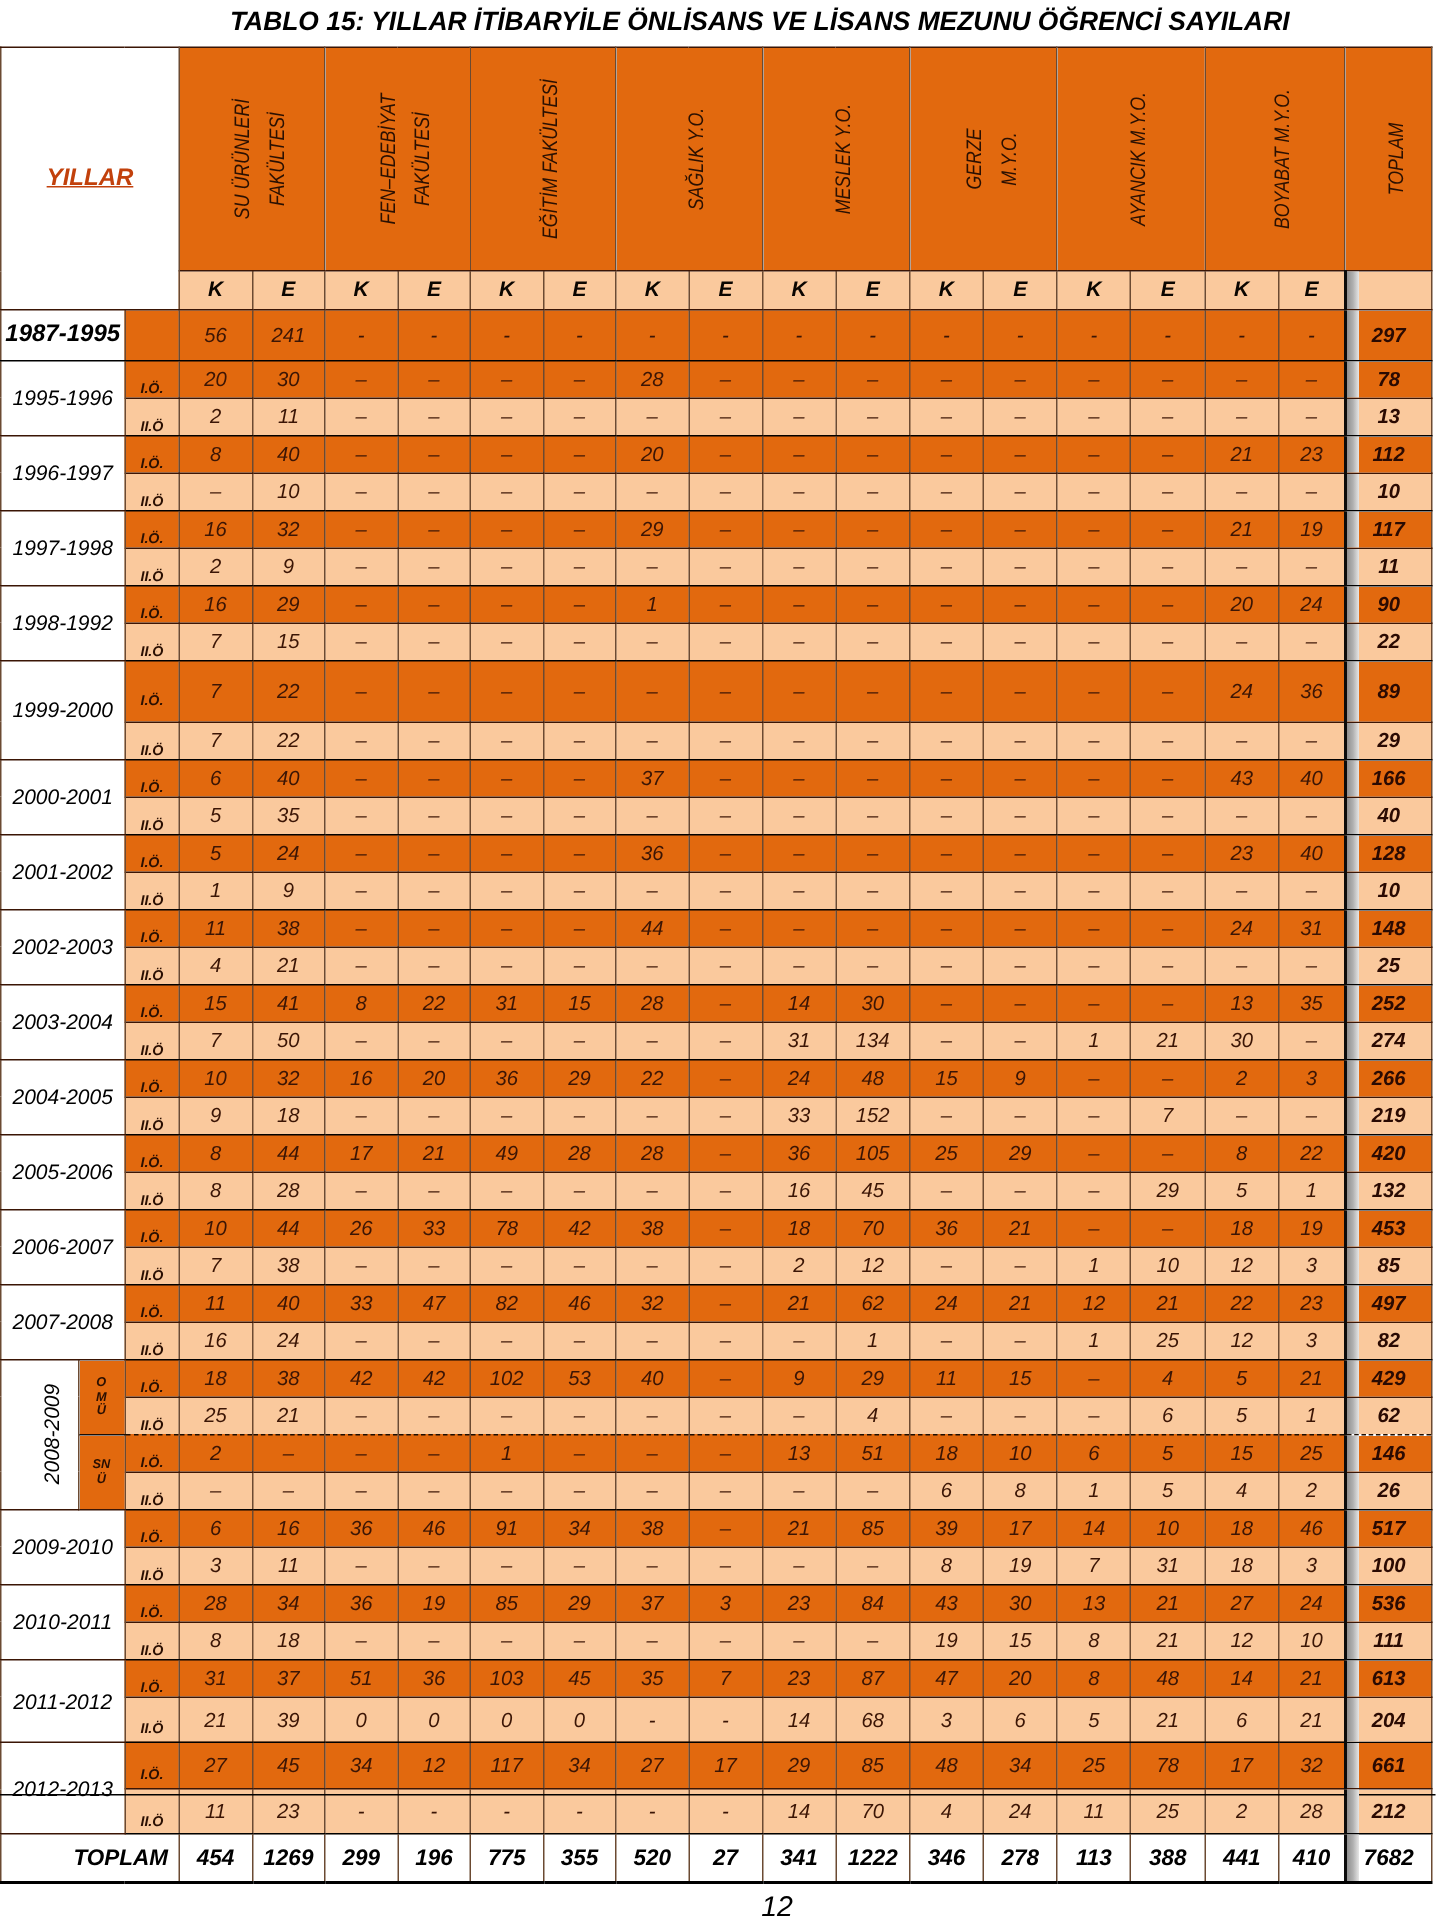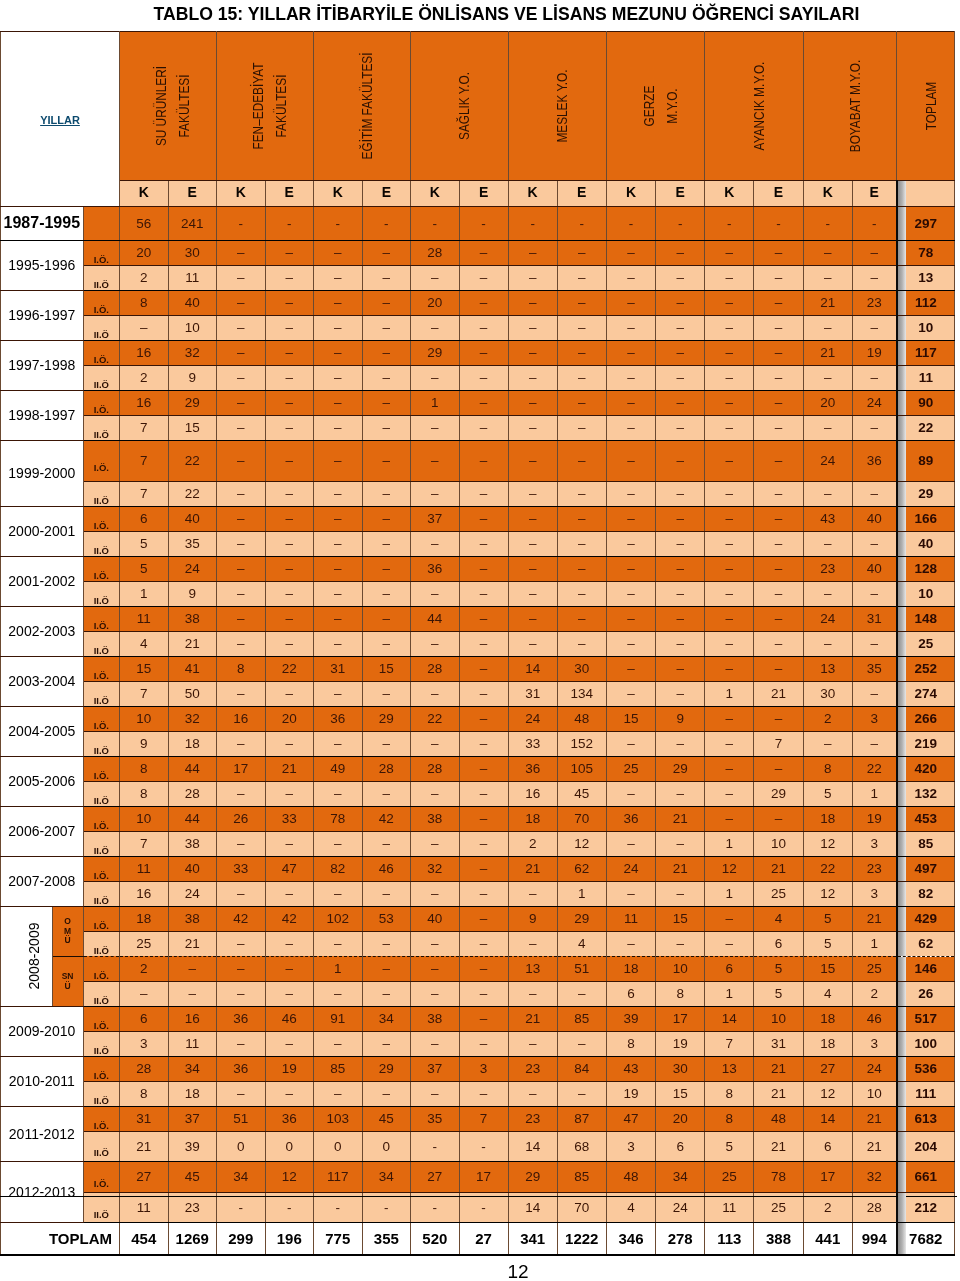--- a/index.html
+++ b/index.html
@@ -1,37 +1,37 @@
 <!DOCTYPE html>
 <html lang="tr"><head>
 <meta charset="utf-8">
 <title>TABLO 15</title>
 <style>
   html,body{margin:0;padding:0;}
   body{width:960px;height:1281px;background:#ffffff;font-family:"Liberation Sans",sans-serif;
        -webkit-font-smoothing:antialiased;overflow:hidden;}
-  #page{position:relative;width:960px;height:1281px;}
+  #page{position:relative;width:960px;height:1281px;font-style:italic;}
   #title{position:absolute;left:23px;top:4px;width:967px;text-align:center;
          font-size:17.6px;font-weight:bold;color:#000;letter-spacing:0px;white-space:nowrap;}
   #tablewrap{position:absolute;left:0px;top:31px;}
   table.grid{border-collapse:collapse;table-layout:fixed;font-size:13px;width:952.0px;}
   table.grid td,table.grid th{padding:0;margin:0;
        border-top:1px solid #3a1505;border-bottom:1px solid #3a1505;
        border-left:1.3px solid #6b4a32;border-right:1.3px solid #6b4a32;
        text-align:center;vertical-align:middle;font-weight:normal;color:#3B1505;}
   .hdr{background:#E2690E;}
   .orow{background:#E2690E;}
   .prow{background:#FAC99D;}
   .white{background:#ffffff;}
   table.grid th.ke{background:#FAC99D;font-weight:bold;color:#0a0500;font-size:14px;height:25px;vertical-align:top;line-height:22px;}
   
   .vhdr{height:148px;position:relative;overflow:visible;}
   .rot{position:absolute;left:50%;top:50%;transform:translate(-50%,-50%) translateX(5px) rotate(-90deg) scale(0.845,1);white-space:nowrap;}
   .rline{font-size:14px;font-weight:normal;color:#2A1002;line-height:23px;text-align:center;}
-  .yrhdr-label{font-size:11px;font-weight:bold;color:#0c4a6e;text-decoration:underline;}
+  .yrhdr-label{font-size:16px;font-weight:bold;color:#c2410c;text-decoration:underline;}
   .yrcell{height:23.4px;}
   .yrh{font-size:14px;color:#000;white-space:nowrap;}
   .yrbold{font-weight:bold;font-size:16px;}
   .yrv{font-size:14px;color:#000;display:inline-block;transform:rotate(-90deg);white-space:nowrap;}
   table.grid td.subcell{font-size:9.5px;font-weight:bold;color:#2a0f02;padding-top:13px;}
   .unicell{position:relative;}
   .univ{position:absolute;left:50%;top:50%;transform:translate(-50%,-50%);white-space:nowrap;}
   .uline{font-size:8.5px;font-weight:bold;color:#2a0f02;line-height:9.5px;text-align:center;}
   table.grid td.dcell{font-size:13.5px;color:#3B1505;}
   table.grid td.tcell{font-weight:bold;font-size:13.5px;color:#2a0a02;}
@@ -287,21 +287,21 @@
             <td class="prow dcell">–</td>
             <td class="prow dcell">–</td>
             <td class="prow dcell">–</td>
             <td class="prow dcell">–</td>
             <td class="prow dcell">–</td>
             <td class="prow dcell">–</td>
             <td class="prow dcell">–</td>
             <td class="prow tcell sepleft">11</td>
           </tr>
           <tr class="" style="height: 23.65px;">
-            <td class="white yrcell" rowspan="2" colspan="2"><span class="yrh">1998-1997</span></td>
+            <td class="white yrcell" rowspan="2" colspan="2"><span class="yrh">1998-1992</span></td>
             <td class="orow subcell">I.Ö.</td>
             <td class="orow dcell">16</td>
             <td class="orow dcell">29</td>
             <td class="orow dcell">–</td>
             <td class="orow dcell">–</td>
             <td class="orow dcell">–</td>
             <td class="orow dcell">–</td>
             <td class="orow dcell">1</td>
             <td class="orow dcell">–</td>
             <td class="orow dcell">–</td>
@@ -971,21 +971,21 @@
             <td class="white totcell">355</td>
             <td class="white totcell">520</td>
             <td class="white totcell">27</td>
             <td class="white totcell">341</td>
             <td class="white totcell">1222</td>
             <td class="white totcell">346</td>
             <td class="white totcell">278</td>
             <td class="white totcell">113</td>
             <td class="white totcell">388</td>
             <td class="white totcell">441</td>
-            <td class="white totcell">994</td>
+            <td class="white totcell">410</td>
             <td class="white totcell sepleft">7682</td>
           </tr>
         </tbody>
     </table>
   </div>
   <div id="footline"></div>
   <div id="pageno">12</div>
 </div>
 
 </body></html>

